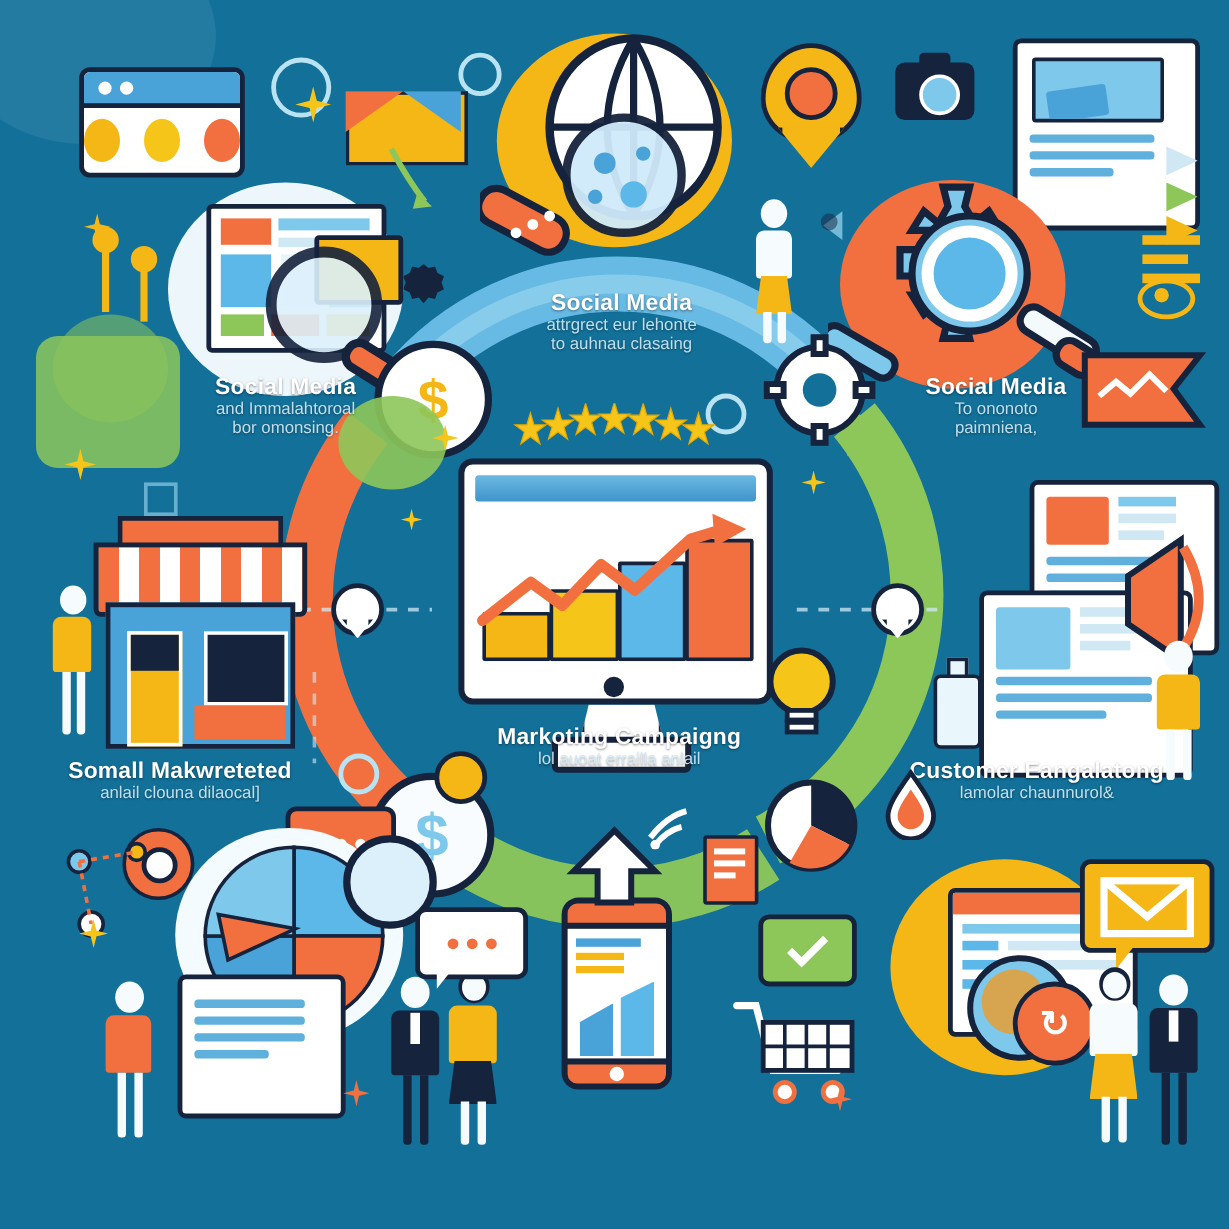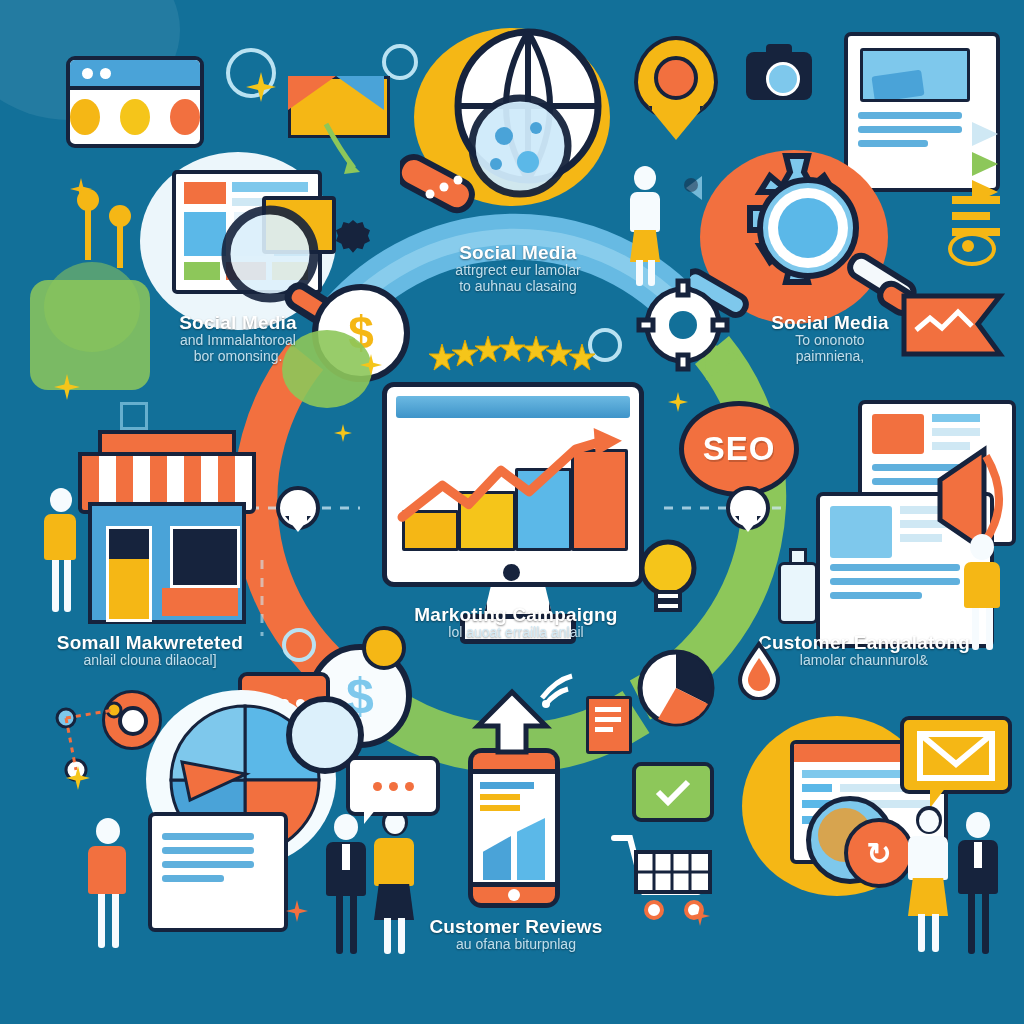--- a/index.html
+++ b/index.html
@@ -216,21 +216,21 @@
   <div class="abs greenblob" style="left:282px;top:330px;width:90px;height:78px;opacity:.9;"></div>
 
   <div class="label" style="left:120px;top:312px;width:236px;">
     <span class="t">Social Media</span>
     <span class="s">and Immalahtoroal</span>
     <span class="s">bor omonsing.</span>
   </div>
 
   <div class="label" style="left:400px;top:242px;width:236px;">
     <span class="t">Social Media</span>
-    <span class="s">attrgrect eur lamolar</span>
+    <span class="s">attrgrect eur lehonte</span>
     <span class="s">to auhnau clasaing</span>
   </div>
 
   <svg class="abs" style="left:424px;top:336px;width:180px;height:46px;" viewBox="0 0 180 46">
     <g fill="#f5c51a" stroke="#e0a800" stroke-width="1">
       <polygon points="10,34 13,24 5,18 15,18 18,8 21,18 31,18 23,24 26,34 18,28"></polygon>
       <polygon points="33,30 36,20 28,14 38,14 41,4 44,14 54,14 46,20 49,30 41,24"></polygon>
       <polygon points="56,26 59,16 51,10 61,10 64,0 67,10 77,10 69,16 72,26 64,20"></polygon>
       <polygon points="80,25 83,15 75,9 85,9 88,-1 91,9 101,9 93,15 96,25 88,19"></polygon>
       <polygon points="104,26 107,16 99,10 109,10 112,0 115,10 125,10 117,16 120,26 112,20"></polygon>
@@ -337,23 +337,20 @@
     <div class="monBtn"></div>
     <div class="monNeck"></div>
     <div class="monBase"></div>
   </div>
 
   <div class="label" style="left:396px;top:604px;width:240px;">
     <span class="t">Markoting Campaigng</span>
     <span class="s">lol auoat errailla anlail</span>
   </div>
 
-  <div id="seoBadge">
-    <span>SEO</span>
-  </div>
 
   <svg class="abs" style="left:636px;top:536px;width:64px;height:84px;" viewBox="0 0 64 84">
     <circle cx="32" cy="32" r="26" fill="#f5c51a" stroke="#16233d" stroke-width="5"></circle>
     <rect x="20" y="56" width="24" height="8" fill="#ffffff" stroke="#16233d" stroke-width="4"></rect>
     <rect x="20" y="66" width="24" height="8" fill="#ffffff" stroke="#16233d" stroke-width="4"></rect>
   </svg>
 
   <div class="abs" style="left:778px;top:548px;width:34px;height:70px;">
     <div class="abs" style="left:11px;top:0;width:12px;height:14px;background:#e9f6fc;border:3px solid #16233d;"></div>
     <div class="abs" style="left:0;top:14px;width:34px;height:56px;background:#e9f6fc;border:3px solid #16233d;border-radius:6px;"></div>
@@ -511,24 +508,20 @@
   </div>
 
   <svg id="cart" viewBox="0 0 110 92">
     <path d="M4 8 h16 l14 54 h54" stroke="#ffffff" stroke-width="6" fill="none" stroke-linecap="round"></path>
     <rect x="26" y="22" width="74" height="40" fill="#ffffff" stroke="#16233d" stroke-width="4"></rect>
     <path d="M44 22 v40 M62 22 v40 M80 22 v40 M26 42 h74" stroke="#16233d" stroke-width="3"></path>
     <circle cx="44" cy="80" r="8" fill="#ffffff" stroke="#f2703f" stroke-width="4"></circle>
     <circle cx="84" cy="80" r="8" fill="#ffffff" stroke="#f2703f" stroke-width="4"></circle>
   </svg>
 
-  <div class="label" style="left:396px;top:916px;width:240px;">
-    <span class="t">Customer Reviews</span>
-    <span class="s">au ofana biturpnlag</span>
-  </div>
 
   <div class="abs yellowblob" style="left:742px;top:716px;width:190px;height:180px;"></div>
   <div id="tablet">
     <div class="tabTop"></div>
     <div class="abs" style="left:8px;top:26px;width:130px;height:8px;background:#7ec8ec;"></div>
     <div class="abs" style="left:8px;top:40px;width:30px;height:8px;background:#5bb8e8;"></div>
     <div class="abs" style="left:46px;top:40px;width:92px;height:8px;background:#cfe8f4;"></div>
     <div class="abs" style="left:8px;top:56px;width:30px;height:8px;background:#5bb8e8;"></div>
     <div class="abs" style="left:46px;top:56px;width:92px;height:8px;background:#cfe8f4;"></div>
     <div class="abs" style="left:8px;top:72px;width:30px;height:8px;background:#5bb8e8;"></div>

